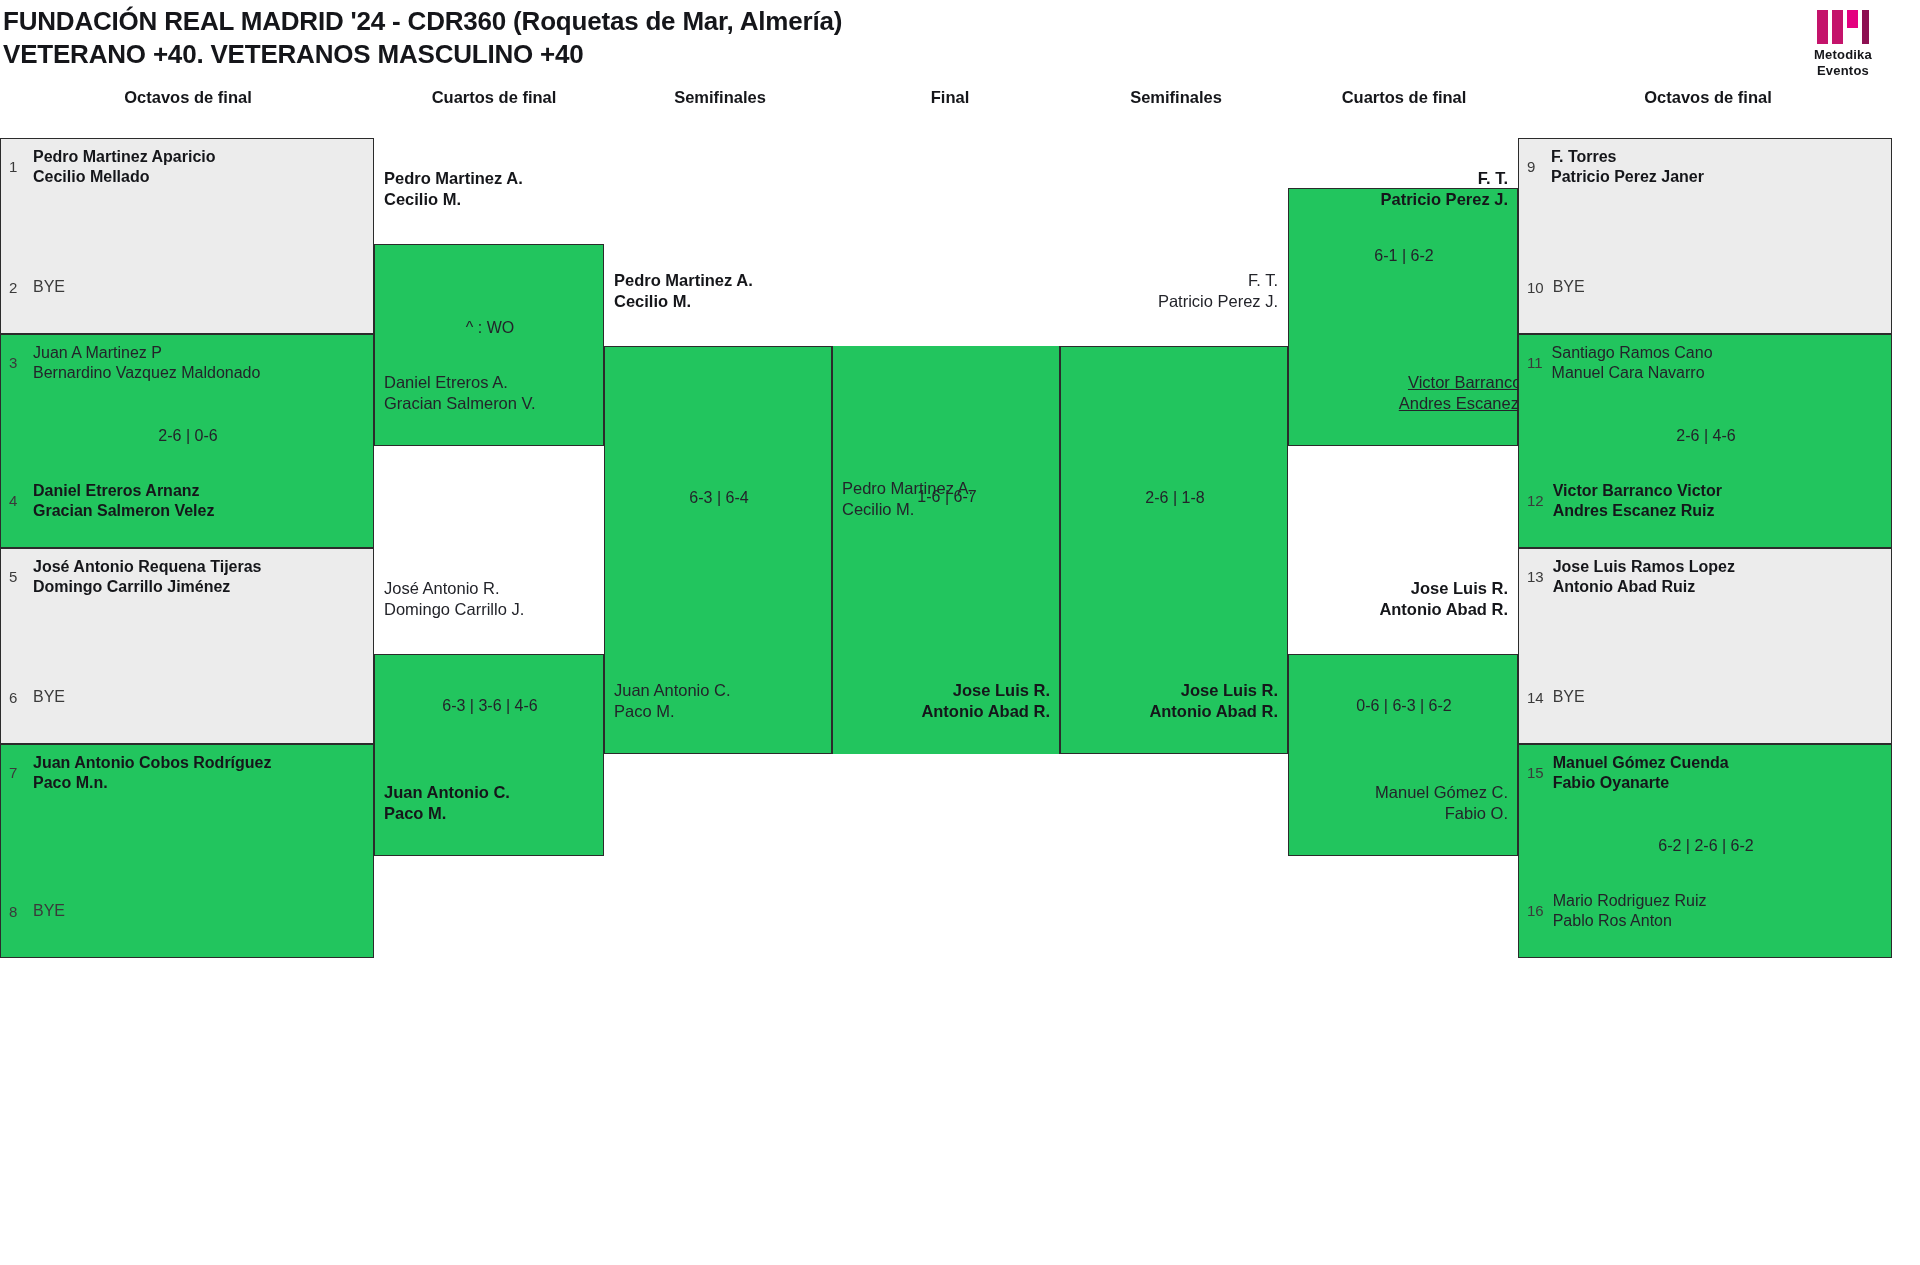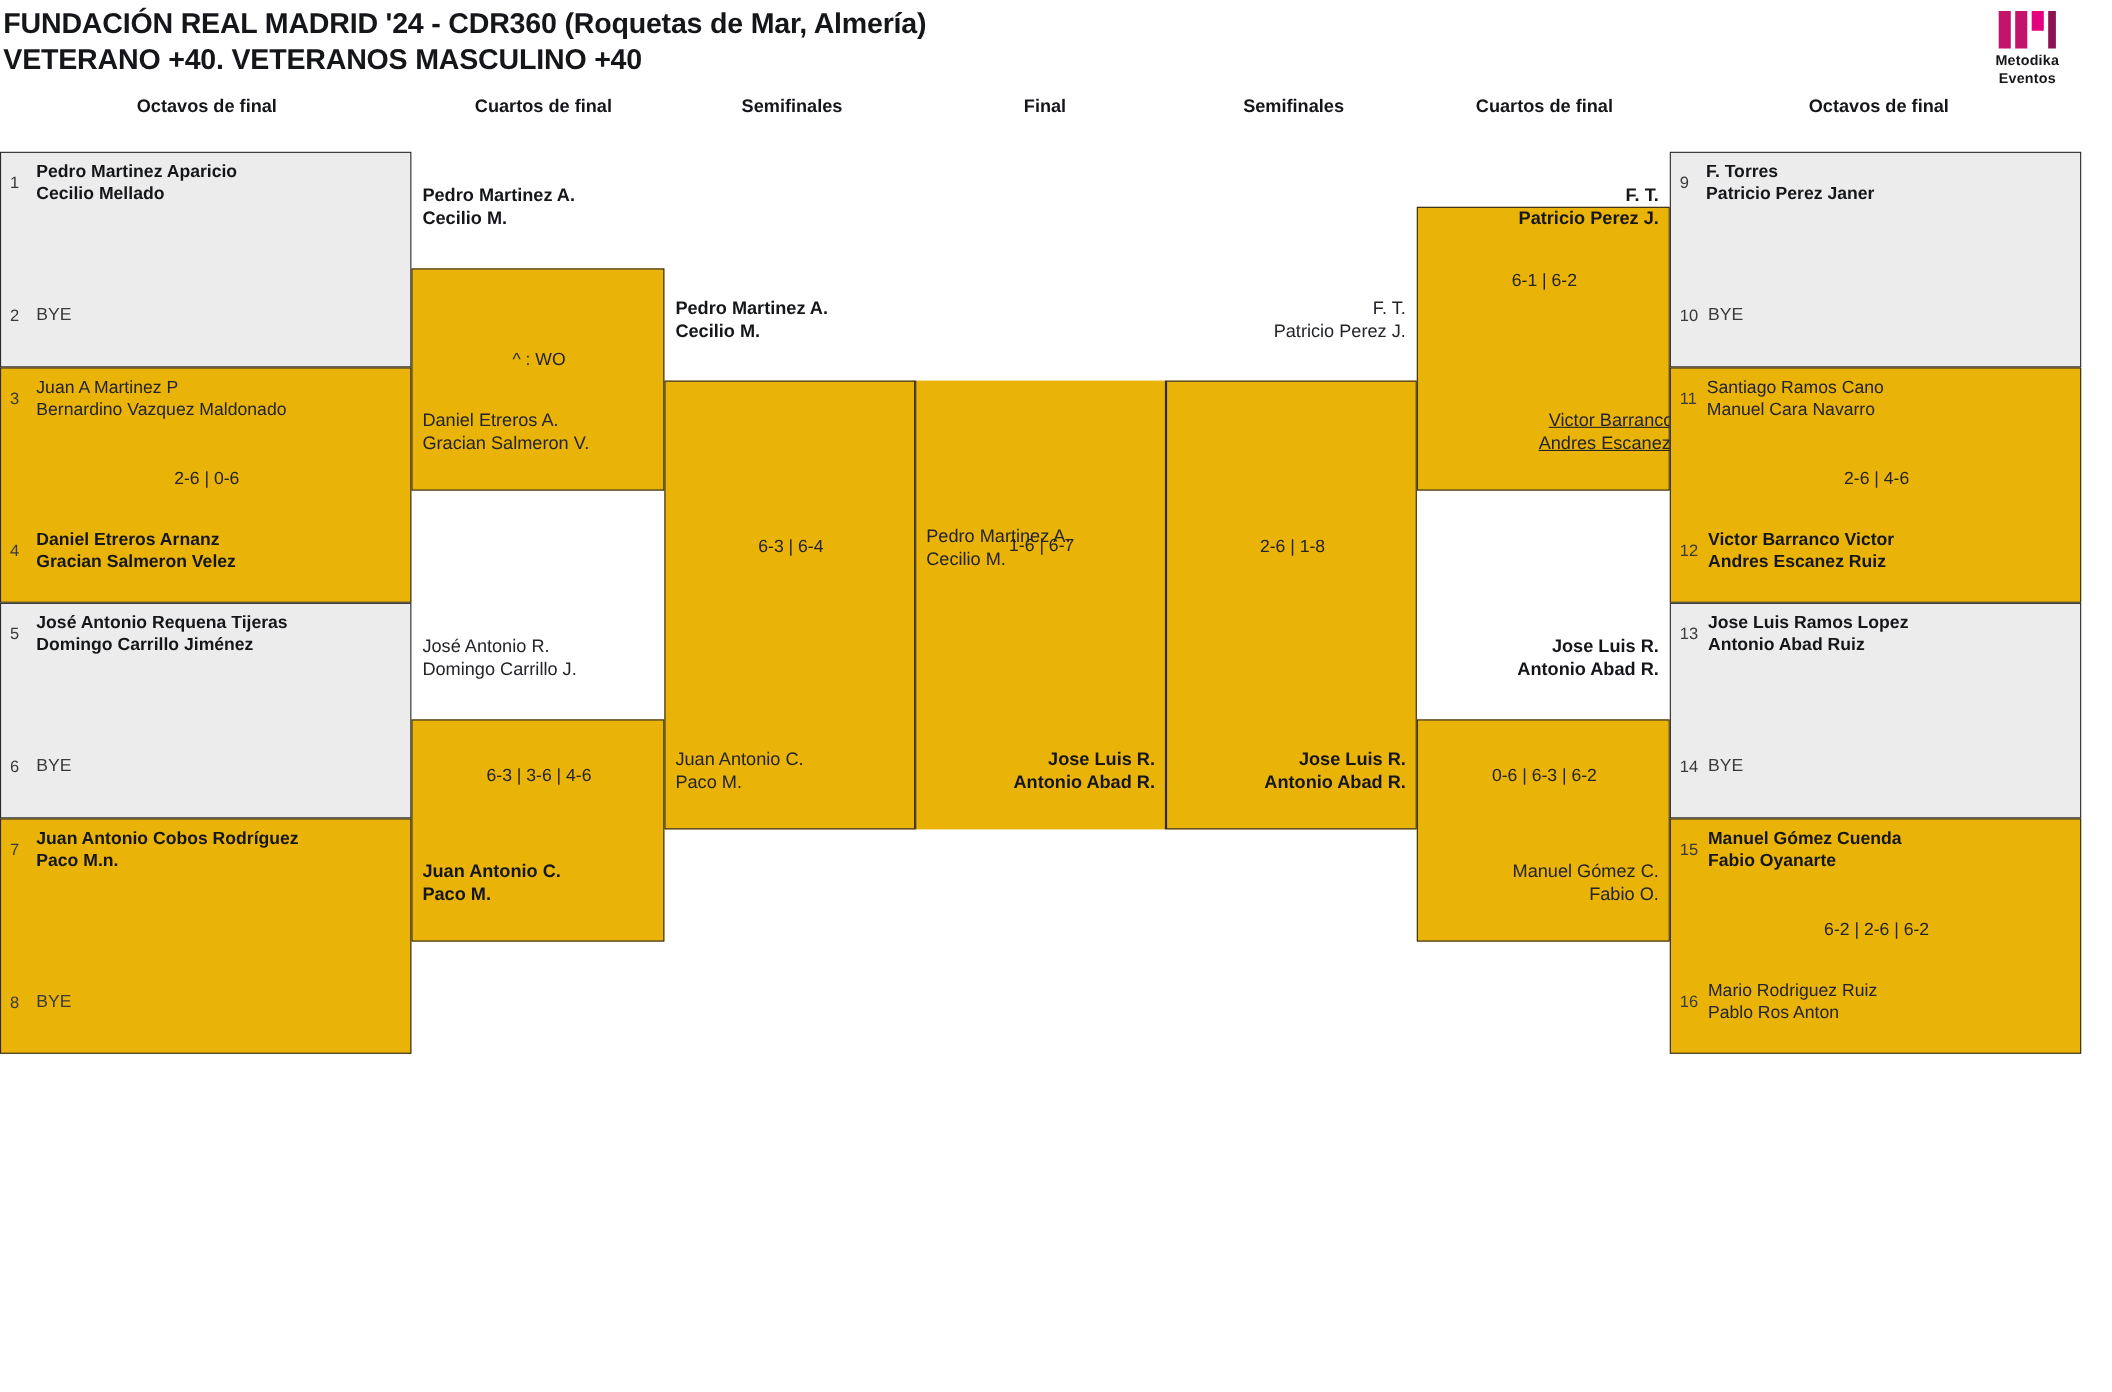--- a/index.html
+++ b/index.html
@@ -54,21 +54,21 @@
     font-weight: bold;
     text-align: center;
     white-space: nowrap;
     top: 88px;
   }
 
   
   .cell {
     position: absolute;
     border: 1px solid #2b2b2b;
-    background: #eab308;
+    background: #22c55e;
   }
   .cell.shaded { background: #ececec; }
 
   
   .entry {
     position: absolute;
     display: flex;
     align-items: flex-start;
     gap: 9px;
     line-height: 1.28;

